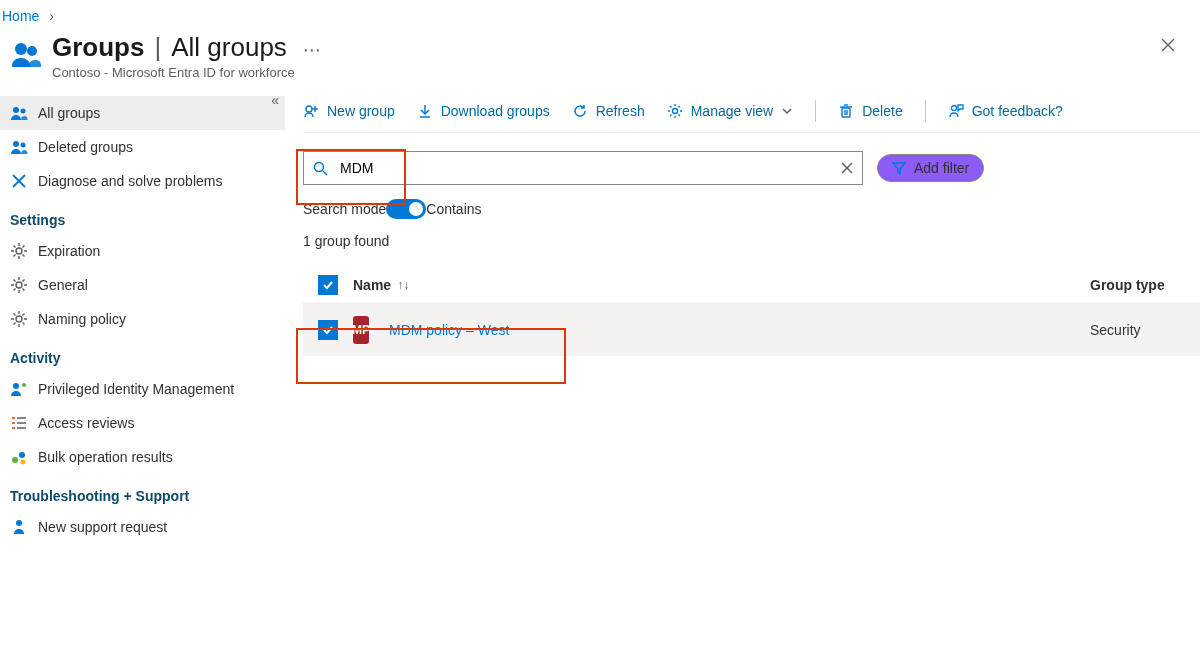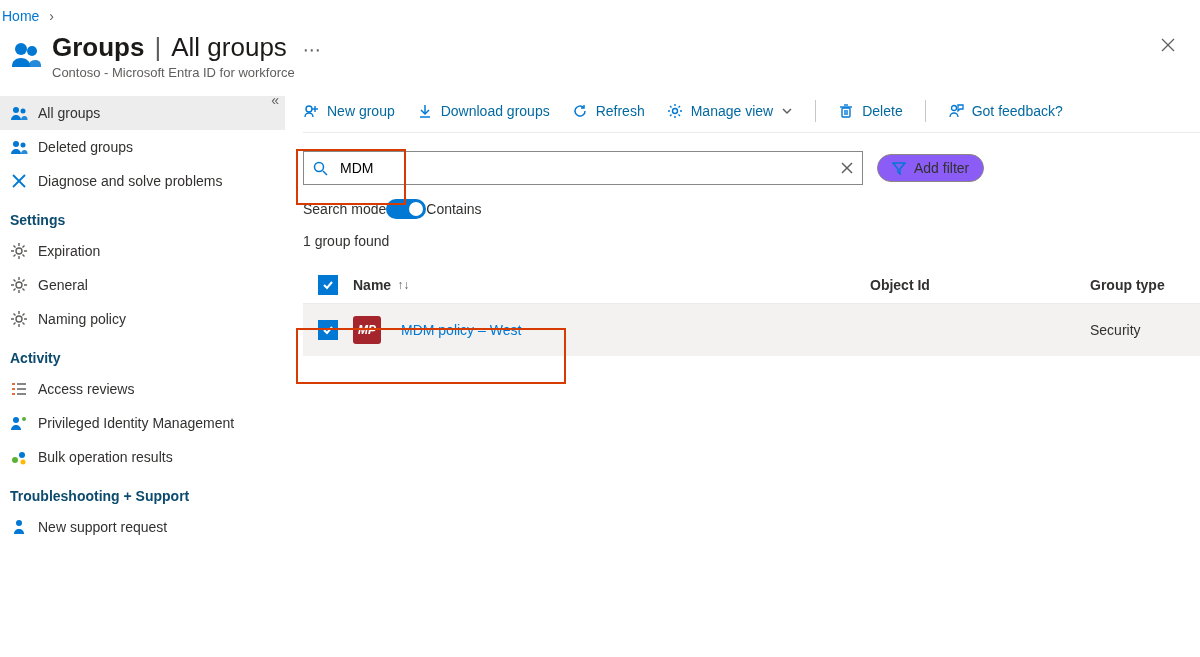--- a/index.html
+++ b/index.html
@@ -216,31 +216,30 @@
     cursor: pointer;
   }
   .sort-icon { font-size: 12px; color: #605e5c; }
   .row {
     display: flex;
     align-items: center;
     padding: 12px 0;
     background: #f3f2f1;
   }
   .row .avatar {
-    width: 28px; height: 28px;
+    width: 16px; height: 28px;
     background: #a4262c;
     color: #fff;
     font-size: 12px;
     font-weight: 600;
     border-radius: 3px;
     display: inline-flex;
     align-items: center;
     justify-content: center;
     margin-right: 14px;
-    font-style: italic;
   }
   .row .gname {
     color: #0078d4;
   }
   .hl-red {
     position: absolute;
     border: 2px solid #d83b01;
     pointer-events: none;
   }
   .hl1 { left: 296px; top: 149px; width: 110px; height: 56px; }
@@ -345,41 +344,41 @@
           <svg viewBox="0 0 18 18" fill="none" stroke="currentColor" stroke-width="1.4">
               <circle cx="9" cy="9" r="3"></circle>
               <path d="M9 1v3M9 14v3M1 9h3M14 9h3M3.5 3.5l2 2M12.5 12.5l2 2M14.5 3.5l-2 2M5.5 12.5l-2 2"></path>
             </svg>
         </span>
         <span>Naming policy</span>
       </div>
 
       <div class="nav-heading">Activity</div>
       <div class="nav-item">
+        <span class="icon">
+          <svg viewBox="0 0 18 18" fill="currentColor">
+              <circle cx="6" cy="6" r="3"></circle>
+              <path d="M1 16c0-3 2.5-5 5-5s5 2 5 5H1z"></path>
+              <circle cx="14" cy="5" r="2" fill="#5bb036"></circle>
+            </svg>
+        </span>
+        <span>Privileged Identity Management</span>
+      </div>
+      <div class="nav-item">
         <span class="icon" style="color:#605e5c">
           <svg viewBox="0 0 18 18" stroke="currentColor" stroke-width="1.5" fill="none">
               <line x1="2" y1="4" x2="5" y2="4" stroke="#d83b01"></line>
               <line x1="7" y1="4" x2="16" y2="4"></line>
               <line x1="2" y1="9" x2="5" y2="9" stroke="#d83b01"></line>
               <line x1="7" y1="9" x2="16" y2="9"></line>
               <line x1="2" y1="14" x2="5" y2="14" stroke="#d83b01"></line>
               <line x1="7" y1="14" x2="16" y2="14"></line>
             </svg>
         </span>
         <span>Access reviews</span>
-      </div>
-      <div class="nav-item">
-        <span class="icon">
-          <svg viewBox="0 0 18 18" fill="currentColor">
-              <circle cx="6" cy="6" r="3"></circle>
-              <path d="M1 16c0-3 2.5-5 5-5s5 2 5 5H1z"></path>
-              <circle cx="14" cy="5" r="2" fill="#5bb036"></circle>
-            </svg>
-        </span>
-        <span>Privileged Identity Management</span>
       </div>
       <div class="nav-item">
         <span class="icon">
           <svg viewBox="0 0 18 18">
               <circle cx="5" cy="12" r="3" fill="#5bb036"></circle>
               <circle cx="12" cy="7" r="3" fill="#0078d4"></circle>
               <circle cx="13" cy="14" r="2.5" fill="#ffb900"></circle>
             </svg>
         </span>
         <span>Bulk operation results</span>
@@ -507,23 +506,20 @@
           <span class="chk">
             <svg width="12" height="12" viewBox="0 0 12 12" stroke="#fff" stroke-width="2" fill="none">
                 <polyline points="2,6 5,9 10,3"></polyline>
               </svg>
           </span>
         </div>
         <div class="col-name">
           <span>Name</span>
           <span class="sort-icon">↑↓</span>
         </div>
-        <div class="col-obj">
-          <span>Object Id</span>
-        </div>
         <div class="col-type">
           <span>Group type</span>
         </div>
       </div>
 
       <div class="row">
         <div class="col-check">
           <span class="chk">
             <svg width="12" height="12" viewBox="0 0 12 12" stroke="#fff" stroke-width="2" fill="none">
                 <polyline points="2,6 5,9 10,3"></polyline>

